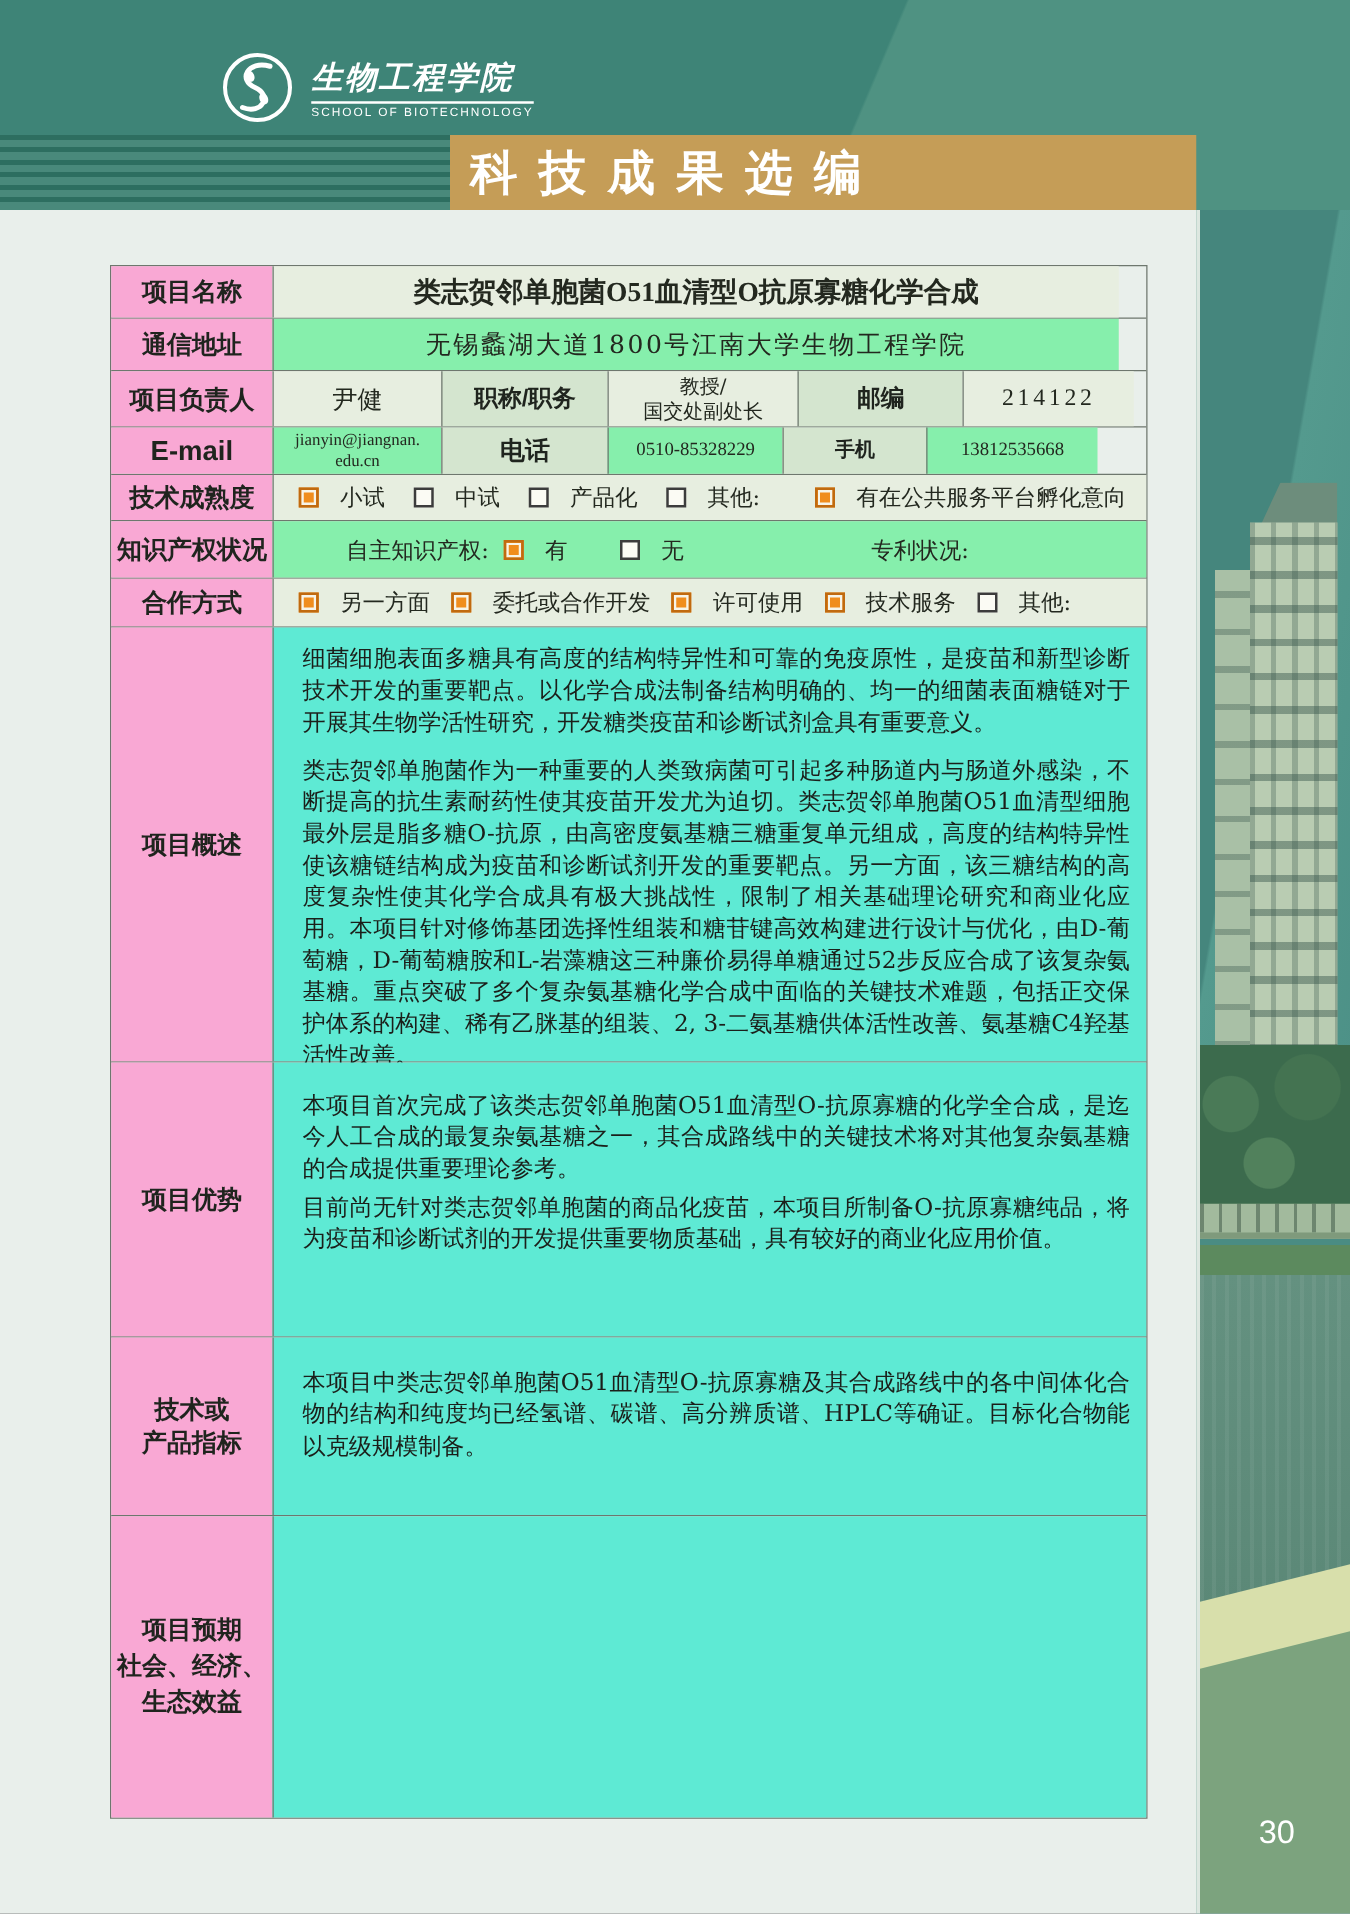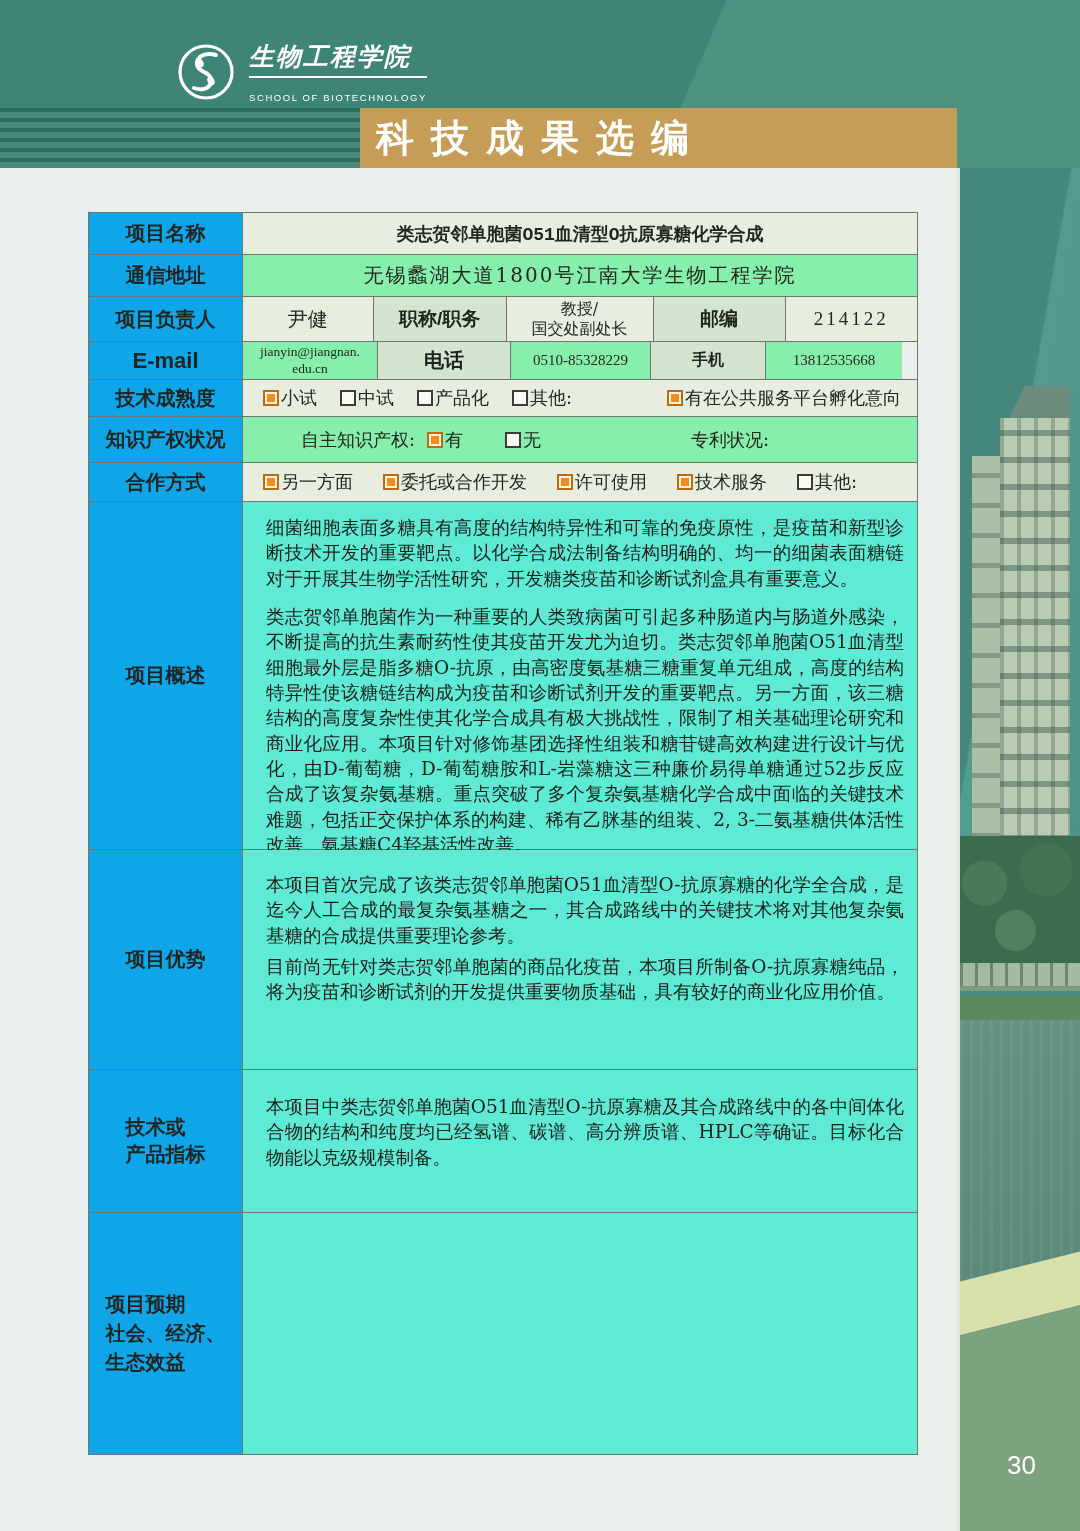--- a/index.html
+++ b/index.html
@@ -7,21 +7,21 @@
   .page { position:relative; width:1080px; height:1531px; background:#e9efeb; overflow:hidden; margin:0 auto; }
 
   
   .header { position:absolute; left:0; top:0; width:1080px; height:168px;
     background:linear-gradient(113deg,#3e8477 0%,#3e8477 63%,#4f9282 63.2%,#4f9282 100%); }
   .stripes { position:absolute; left:0; top:108px; width:360px; height:60px;
     background:repeating-linear-gradient(180deg,#2d6e60 0 4px,#49897b 4px 10px); }
   .logo { position:absolute; left:176px; top:40px; display:flex; align-items:center; gap:13px; color:#fff; }
   .logo-text .cn { font-family:"DejaVu Serif",serif; font-style:italic; font-weight:bold; font-size:25px;
     letter-spacing:2px; padding-bottom:3px; border-bottom:2px solid #fff; }
-  .logo-text .en { font-size:9.5px; letter-spacing:1.6px; padding-top:14px; font-family:"Liberation Sans",sans-serif; }
+  .logo-text .en { font-size:9.5px; letter-spacing:1.6px; padding-top:2px; font-family:"Liberation Sans",sans-serif; }
   .banner { position:absolute; left:360px; top:108px; width:597px; height:60px; background:#c59d57;
     display:flex; align-items:center; }
   .banner-title { color:#fff; font-weight:bold; font-size:38px; letter-spacing:17px; padding-left:16px;
     font-family:"Liberation Sans",sans-serif; white-space:nowrap; }
 
   
   .sidebar { position:absolute; left:957px; top:168px; width:123px; height:1363px; overflow:hidden;
     border-left:3px solid #dde7e0; background:#4a8c83; }
   .sky { position:absolute; left:0; top:0; width:123px; height:690px;
     background:linear-gradient(100deg,#45867d 0%,#45867d 45%,#549a8e 46%,#4d9187 100%); }
@@ -48,43 +48,43 @@
     transform:rotate(-14deg); background:#d8dfab; }
   .page-num { position:absolute; left:0; top:1282px; width:123px; text-align:center;
     color:#fff; font-size:26px; font-family:"Liberation Sans",sans-serif; }
 
   
   .tbl { position:absolute; left:88px; top:212px; width:830px; border:1px solid #6e776e; }
   .row { display:flex; border-top:1px solid #6e776e; }
   .row:first-child { border-top:none; }
   .cell { border-left:1px solid #6e776e; height:100%; }
   .cell:first-child { border-left:none; }
-  .lbl { width:153px; background:#0ea5e9; display:flex; align-items:center; justify-content:center;
-    text-align:left; font-weight:bold; font-size:20px; color:#1f241e; flex-shrink:0;
+  .lbl { width:129px; background:#f9a8d4; display:flex; align-items:center; justify-content:center;
+    text-align:center; font-weight:bold; font-size:20px; color:#1f241e; flex-shrink:0;
     font-family:"Liberation Sans",sans-serif; }
   .ilbl { background:#d4e5cf; display:flex; align-items:center; justify-content:center; text-align:center;
     font-weight:bold; font-size:19px; color:#1f241e; font-family:"Liberation Sans",sans-serif; flex-shrink:0; }
   .val { display:flex; align-items:center; justify-content:center; text-align:center; color:#23281f; }
   .green { background:#e7eee0; }
   .cream { background:#86efac; }
   .kai { font-family:"DejaVu Serif",serif; }
   .mono { font-family:"Liberation Serif",serif; }
   .pre { white-space:pre-line; }
   .txt { flex:1; background:#5eead4; padding:13px 13px 0 23px; font-family:"DejaVu Serif",serif;
     font-size:18.5px; line-height:1.37; text-align:justify; color:#1b1f1a; }
   .txt p { margin:0 0 13px 0; }
 
   
   .optrow { flex:1; display:flex; align-items:center; padding:0 16px 0 20px;
     font-family:"DejaVu Serif",serif; font-size:18px; color:#23281f; }
-  .opt { display:inline-flex; align-items:center; gap:2px; }
+  .opt { display:inline-flex; align-items:center; gap:17px; }
   .ckb { width:16px; height:16px; border:2px solid #3c3c3c; background:#fbfbf4; flex-shrink:0; }
   [data-checked="true"] .ckb { border-color:#c06a10; background:#f08d1d; box-shadow:inset 0 0 0 2px #f7f4e8; }
 
-  .title-val { font-weight:bold; font-size:18px; font-family:Liberation Mono, monospace; }
+  .title-val { font-weight:bold; font-size:22px; font-family:Liberation Serif, serif; }
 </style>
 </head>
 <body>
 
 <div class="page">
 
   <div class="header">
     <div class="stripes"></div>
     <div class="logo">
       <svg width="60" height="60" viewBox="0 0 60 60">

